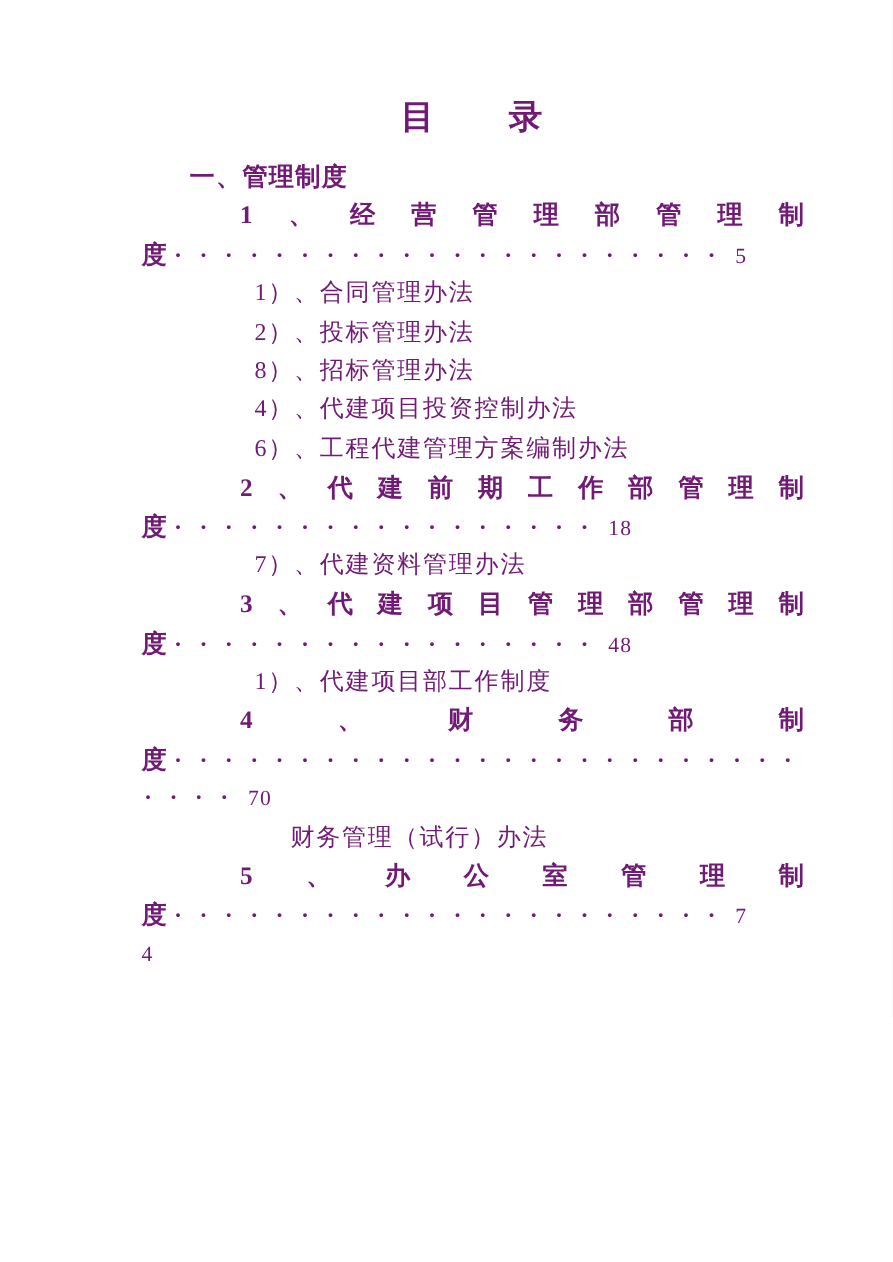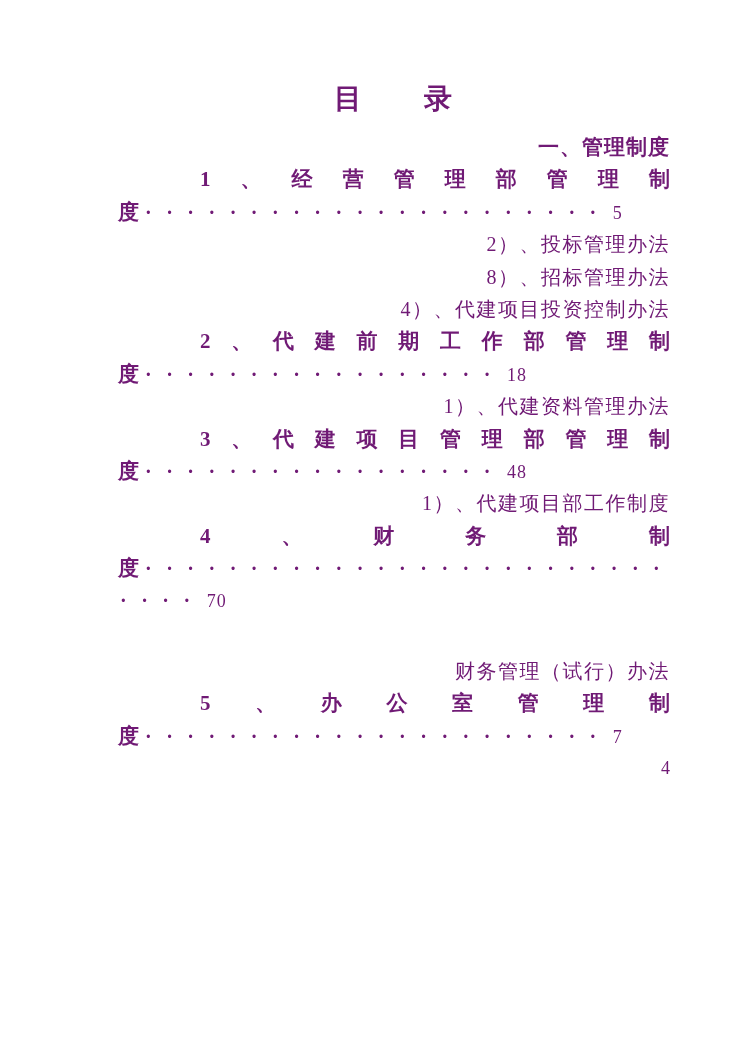--- a/index.html
+++ b/index.html
@@ -26,41 +26,39 @@
     font-size: 28px;
     font-weight: bold;
     text-align: center;
     letter-spacing: 2px;
   }
   .row {
     height: 32.4px;
     line-height: 32.4px;
     font-size: 20px;
     white-space: nowrap;
-    text-align: right;
   }
   .intro {
     font-size: 21px;
     font-weight: bold;
     padding-left: 40px;
     letter-spacing: 1px;
   }
   .head {
     font-size: 21px;
     font-weight: bold;
     padding-left: 82px;
   }
   .item {
     padding-left: 94px;
     letter-spacing: 1.5px;
   }
   .item-plain {
     padding-left: 124px;
     letter-spacing: 1.5px;
-    margin-top: 38px;
   }
   .leader {
     display: flex;
     align-items: baseline;
     font-weight: bold;
   }
   .lp { font-size: 21px; }
   .ld {
     font-size: 20px;
     letter-spacing: 14.5px;
@@ -99,44 +97,46 @@
         <span>部</span>
         <span>管</span>
         <span>理</span>
         <span>制</span>
       </div>
     <div class="row leader">
       <span class="lp">度</span>
       <span class="ld">······················</span>
       <span class="pg">5</span>
     </div>
+    <div class="row item">1）、合同管理办法</div>
     <div class="row item">2）、投标管理办法</div>
     <div class="row item">8）、招标管理办法</div>
     <div class="row item">4）、代建项目投资控制办法</div>
+    <div class="row item">6）、工程代建管理方案编制办法</div>
 
     <div class="row head" style="display: flex; justify-content: space-between;">
         <span>2</span>
         <span>、</span>
         <span>代</span>
         <span>建</span>
         <span>前</span>
         <span>期</span>
         <span>工</span>
         <span>作</span>
         <span>部</span>
         <span>管</span>
         <span>理</span>
         <span>制</span>
       </div>
     <div class="row leader">
       <span class="lp">度</span>
       <span class="ld">·················</span>
       <span class="pg">18</span>
     </div>
-    <div class="row item">1）、代建资料管理办法</div>
+    <div class="row item">7）、代建资料管理办法</div>
 
     <div class="row head" style="display: flex; justify-content: space-between;">
         <span>3</span>
         <span>、</span>
         <span>代</span>
         <span>建</span>
         <span>项</span>
         <span>目</span>
         <span>管</span>
         <span>理</span>

